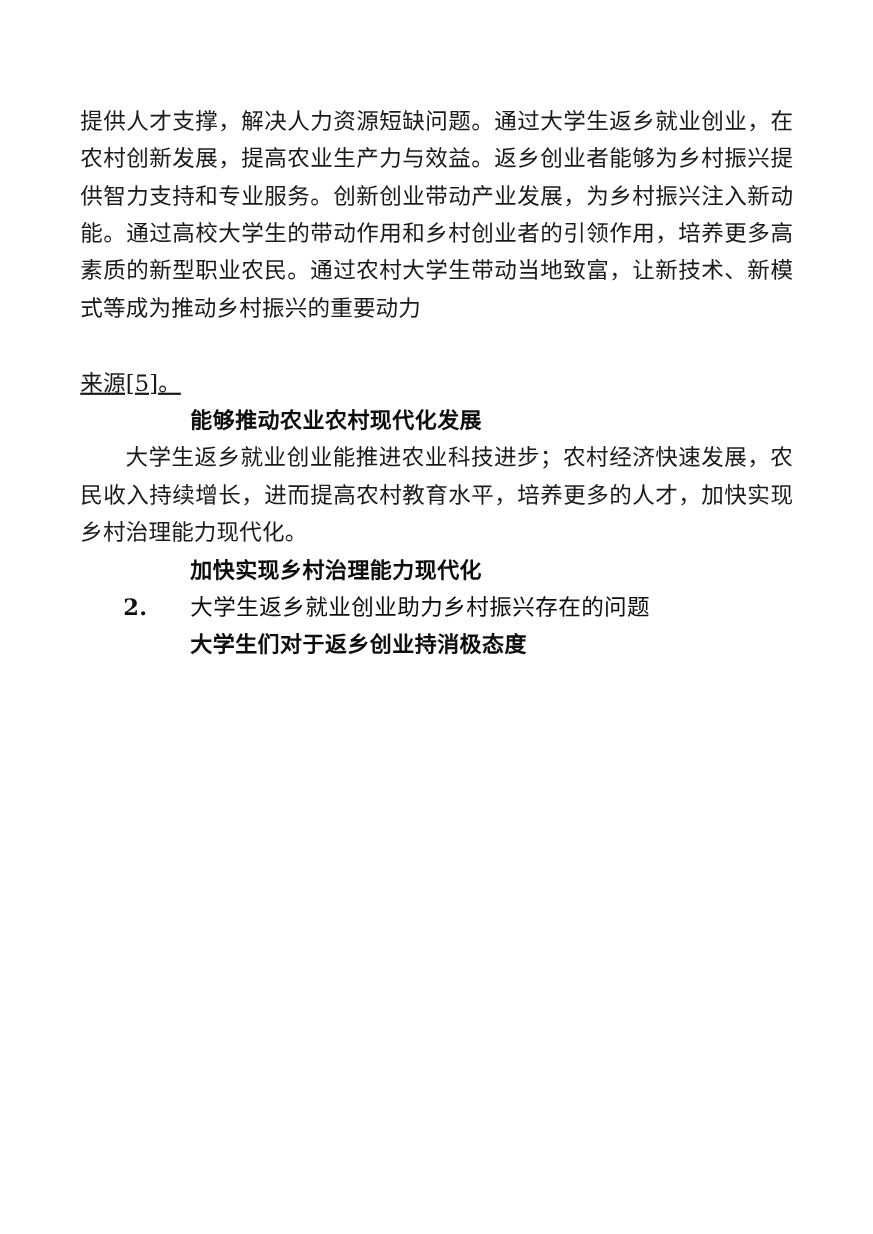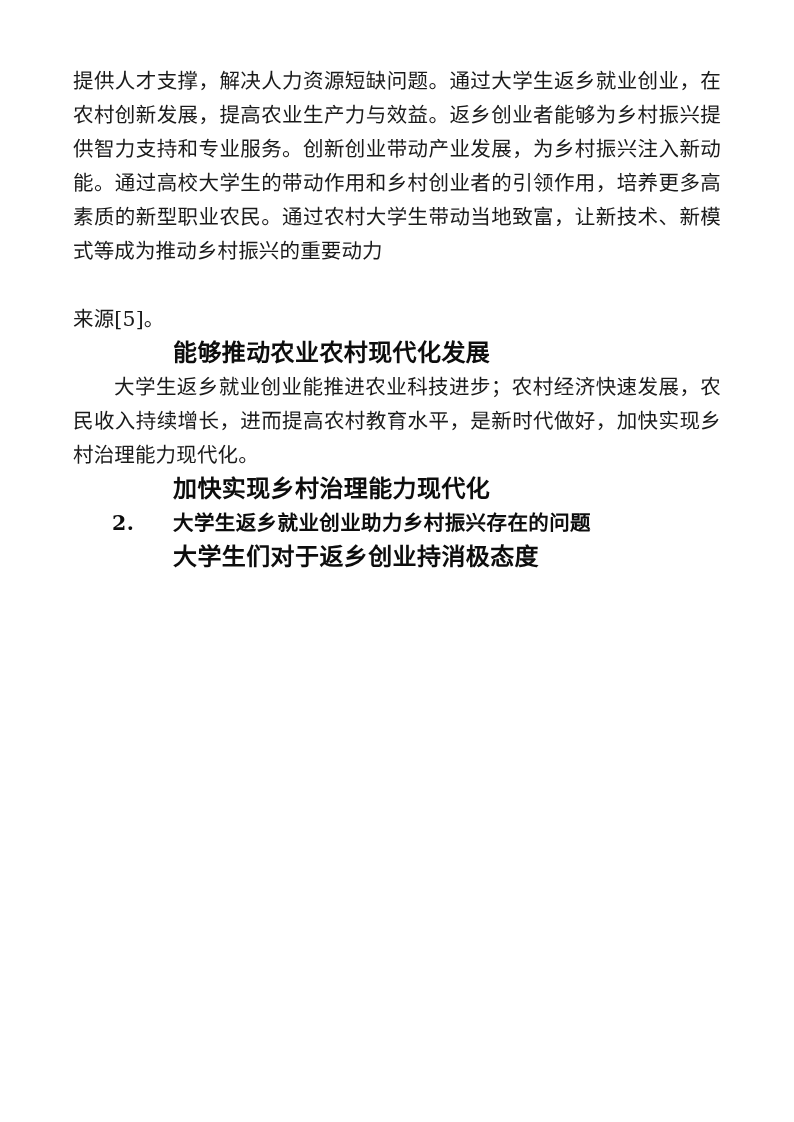--- a/index.html
+++ b/index.html
@@ -14,55 +14,55 @@
     font-family: "DejaVu Serif", "Liberation Serif", serif;
     -webkit-font-smoothing: antialiased;
   }
 
   .page {
     position: relative;
     box-sizing: border-box;
     width: 794px;
     height: 1122px;
     background: #ffffff;
-    padding: 64px 73px 40px 73px;
+    padding: 93px 73px 40px 73px;
     overflow: hidden;
   }
 
   .doc-body {
     width: 648px;
   }
 
   
   .para {
     margin: 0;
     font-size: 20.5px;
     line-height: 34px;
     color: #1a1a1a;
     text-align: justify;
     text-justify: inter-character;
     text-indent: 41px;           
     letter-spacing: 0.15px;
     word-break: break-all;
     font-weight: 400;
   }
-  .para.no-indent { text-indent: 0; }
+  .para.no-indent { text-indent: 0; text-decoration: underline; }
 
   
   .para.cont { text-indent: 0; }
 
   
   .gap-line {
     height: 34px;
   }
 
   
   .heading {
     margin: 0;
-    font-size: 24px;
+    font-size: 20px;
     line-height: 34px;
     font-weight: 700;
     color: #0d0d0d;
     padding-left: 100px;
     letter-spacing: 0.4px;
     white-space: nowrap;
   }
 
   
   .num-heading {
@@ -74,38 +74,38 @@
     padding-left: 39px;
     letter-spacing: 0.4px;
     white-space: nowrap;
   }
   .num-heading .num {
     display: inline-block;
     width: 61px;      
     font-weight: 700;
   }
   .num-heading .num-title {
-    font-weight: 700;
+    font-weight: 400;
   }
 </style>
 </head>
 <body>
 
 <div class="page">
   <div class="doc-body">
 
     <p class="para cont">提供人才支撑，解决人力资源短缺问题。通过大学生返乡就业创业，在农村创新发展，提高农业生产力与效益。返乡创业者能够为乡村振兴提供智力支持和专业服务。创新创业带动产业发展，为乡村振兴注入新动能。通过高校大学生的带动作用和乡村创业者的引领作用，培养更多高素质的新型职业农民。通过农村大学生带动当地致富，让新技术、新模式等成为推动乡村振兴的重要动力</p>
 
     <div class="gap-line"></div>
 
     <p class="para no-indent">来源[5]。</p>
 
     <p class="heading">能够推动农业农村现代化发展</p>
 
-    <p class="para">大学生返乡就业创业能推进农业科技进步；农村经济快速发展，农民收入持续增长，进而提高农村教育水平，是新时代做好，加快实现乡村治理能力现代化。</p>
+    <p class="para">大学生返乡就业创业能推进农业科技进步；农村经济快速发展，农民收入持续增长，进而提高农村教育水平，培养更多的人才，加快实现乡村治理能力现代化。</p>
 
     <p class="heading">加快实现乡村治理能力现代化</p>
 
 
     <p class="num-heading">
       <span class="num">2.</span><span class="num-title">大学生返乡就业创业助力乡村振兴存在的问题</span>
     </p>
 
 
 

